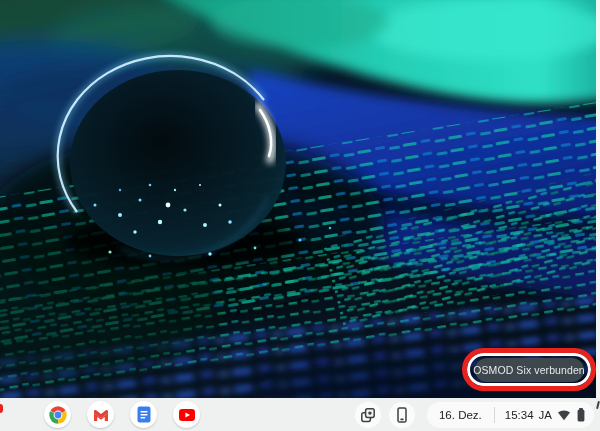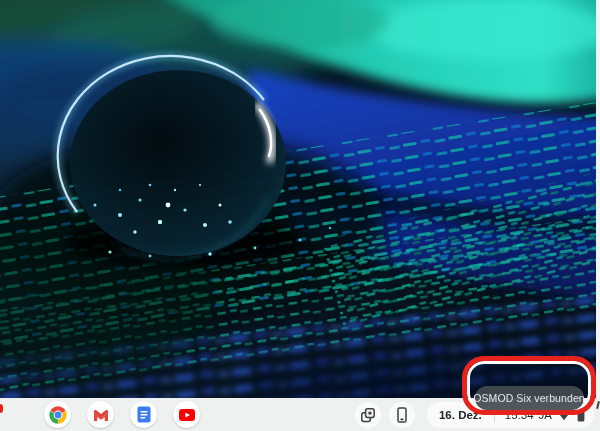--- a/index.html
+++ b/index.html
@@ -12,28 +12,28 @@
          display:flex;align-items:center;z-index:4;box-sizing:border-box;padding:0 6px 0 44px;}
   .apps{display:flex;align-items:center;gap:16px;}
   .app{width:27px;height:27px;border-radius:50%;background:#ffffff;border:none;padding:0;
        display:flex;align-items:center;justify-content:center;cursor:pointer;
        box-shadow:0 1px 2px rgba(0,0,0,.18);}
   .tray{margin-left:auto;display:flex;align-items:center;gap:8px;}
   .tray-btn{width:26px;height:26px;border-radius:50%;background:rgba(255,255,255,.72);border:none;padding:0;
             display:flex;align-items:center;justify-content:center;cursor:pointer;}
   .datetime-pill{display:flex;align-items:center;background:rgba(255,255,255,.62);
                  border-radius:14px;height:26px;margin-left:4px;}
-  .date-sec{padding:0 12px;font-size:11.5px;font-weight:700;color:#202427;white-space:nowrap;}
+  .date-sec{padding:0 12px;font-size:11.5px;font-weight:400;color:#202427;white-space:nowrap;}
   .dt-sep{width:1px;height:16px;background:#d3d7d6;}
   .status-sec{display:flex;align-items:center;gap:5px;padding:0 8px 0 10px;background:none;border:none;
               font-size:11.5px;font-weight:400;color:#202427;cursor:pointer;white-space:nowrap;}
   
-  .annotation{position:absolute;left:462px;top:356px;width:134px;height:59px;box-sizing:border-box;
+  .annotation{position:absolute;left:462px;top:348px;width:134px;height:43px;box-sizing:border-box;
               border:5px solid #e8231d;border-radius:22px;z-index:10;
-              box-shadow:inset 0 0 0 3px #ffffff;display:flex;align-items:flex-end;justify-content:center;}
+              box-shadow:inset 0 0 0 3px #ffffff;display:flex;align-items:center;justify-content:center;}
   .toast{width:109px;height:24px;border-radius:12px;background:rgba(67,75,80,.93);
          display:flex;align-items:center;justify-content:center;
          font-size:10.5px;color:#e6e9eb;letter-spacing:.1px;white-space:nowrap;}
   .red-sliver{position:absolute;left:0;top:404px;width:3px;height:9px;background:#e8231d;
               border-radius:0 3px 3px 0;z-index:6;}
   .edge-tick{position:absolute;right:1px;top:401px;width:2px;height:8px;background:#3d4246;
              border-radius:2px;transform:rotate(14deg);z-index:6;}
   svg{display:block;}
 </style>
 </head>

